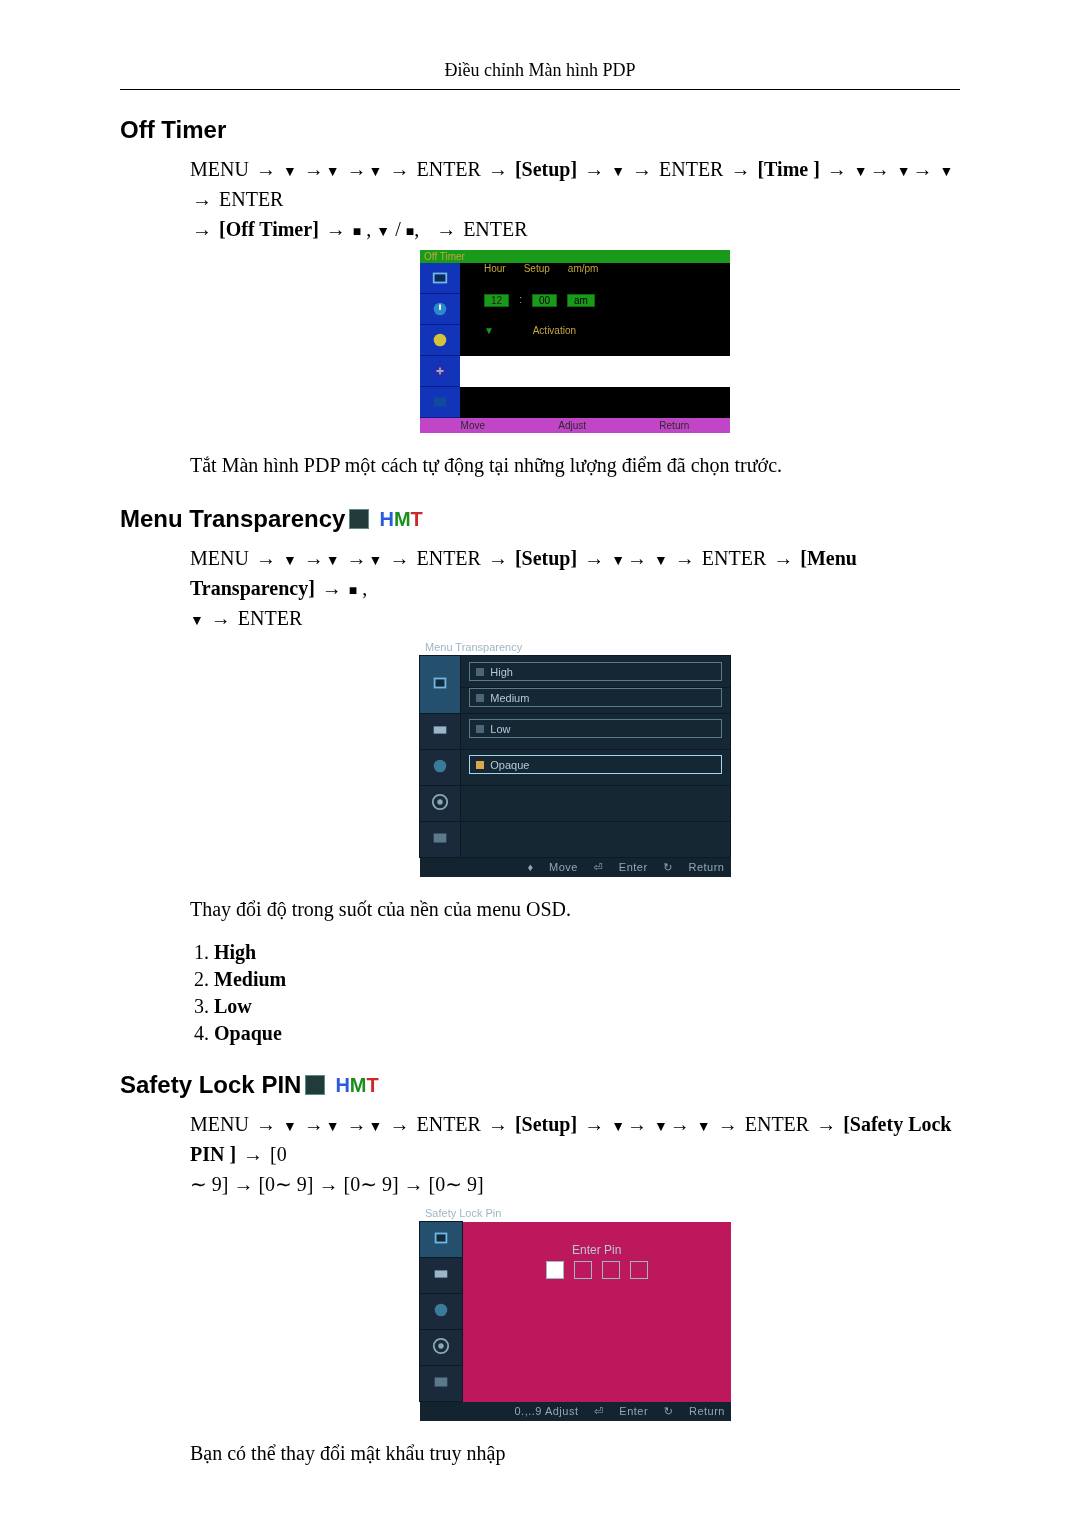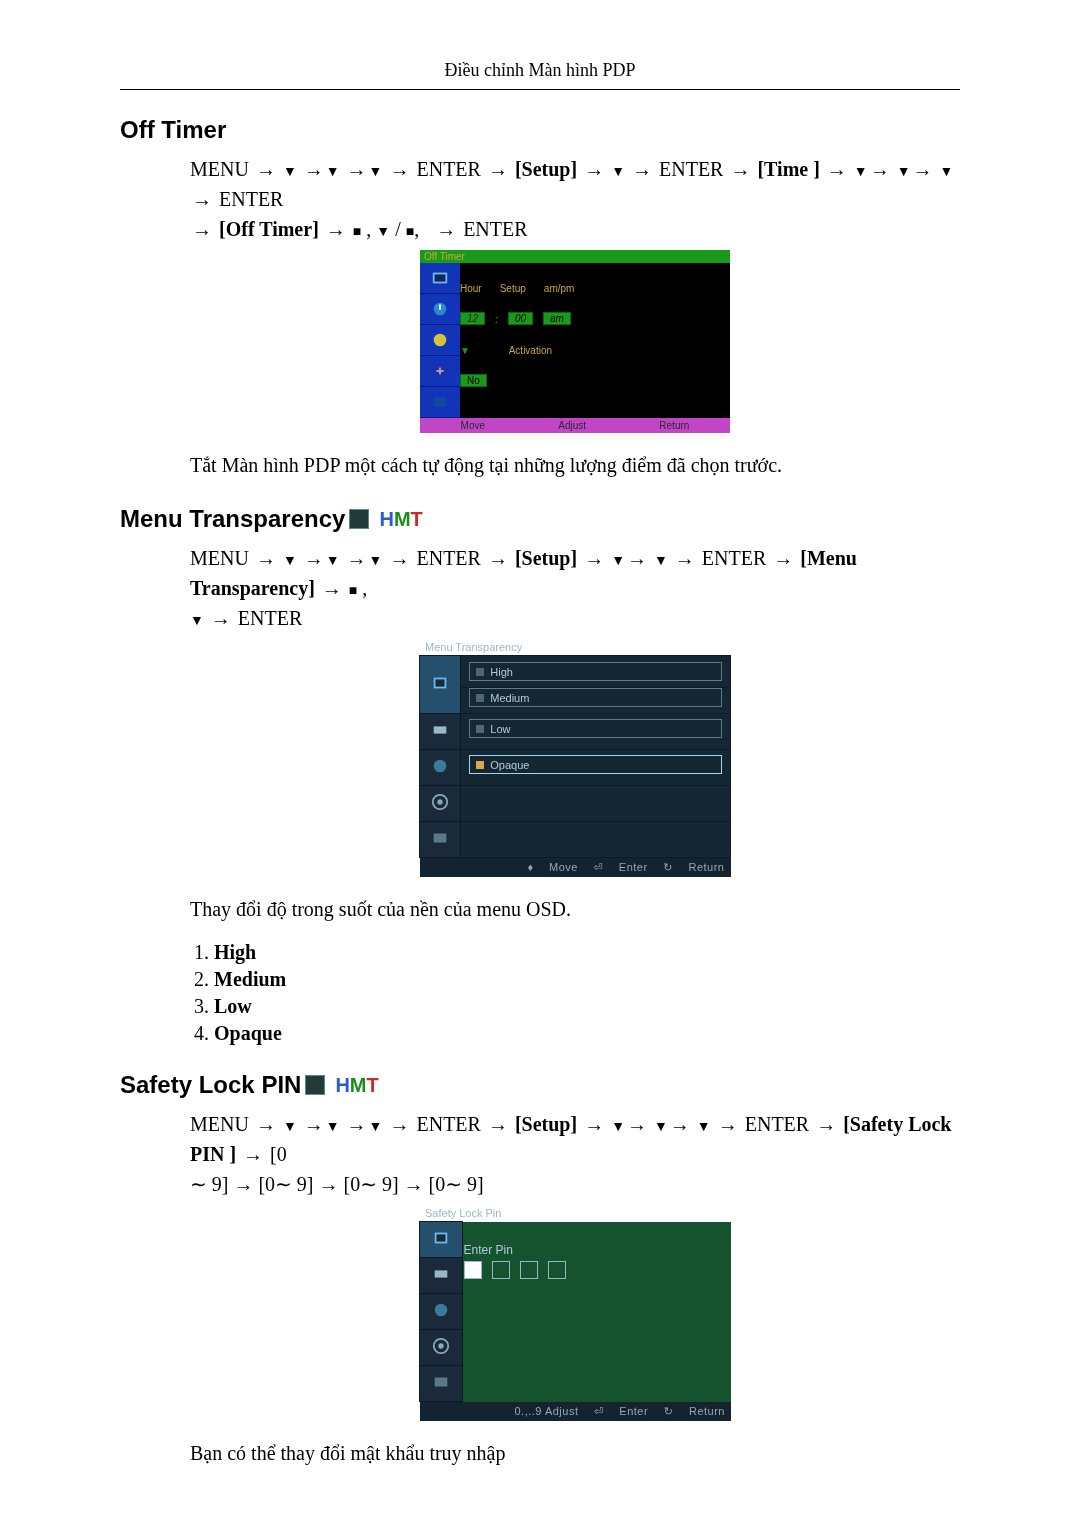--- a/index.html
+++ b/index.html
@@ -81,29 +81,29 @@
   }
   .opt-box.sel { border-color: #a5d4f2; }
   .bullet { width: 8px; height: 8px; background: #4a6678; display: inline-block; margin-right: 6px; }
   .bullet.sel { background: #d9a84a; }
 
   
   .osd-green-wrap { width: 310px; margin: 6px auto 18px auto; }
   .ogt-title { background: #1a9a1a; color: #c3a93b; font-family: Arial; font-size: 10px; padding: 1px 4px; }
   .ogt-row { display: flex; }
   .ogt-left { width: 40px; height: 30px; background: #1234b8; border-bottom: 1px solid #061a8a; display:flex; align-items:center; justify-content:center; }
-  .ogt-right { flex: 1; background: #000; color: #c3a93b; font-family: Arial; font-size: 10px; display:flex; align-items:flex-end; padding: 0 0; gap: 18px; }
+  .ogt-right { flex: 1; background: #000; color: #c3a93b; font-family: Arial; font-size: 10px; display:flex; align-items:flex-start; padding: 0 24px; gap: 18px; }
   .ogt-spinbox { background: #1a9a1a; border: 1px solid #0a6a0a; color: #000; padding: 0 6px; font-size: 10px; }
   .ogt-spinbox.y { color: #222; }
   .ogt-footer { background: #c146c7; color: #2a2a2a; font-family: Arial; font-size: 10px; display:flex; justify-content:space-around; padding: 2px 4px; }
 
   
   .pin-right {
-    width: 270px; background: #14532d; color: #b3c8d8;
-    font-family: Arial; font-size: 12px; text-align: left; vertical-align: middle;
+    width: 270px; background: #be185d; color: #b3c8d8;
+    font-family: Arial; font-size: 12px; text-align: center; vertical-align: middle;
   }
   .pin-boxes { display: inline-flex; gap: 10px; margin-top: 4px; }
   .pin-box {
     width: 16px; height: 16px; border: 1px solid #9ab6c8;
     display: inline-flex; align-items:center; justify-content:center; font-size: 14px;
   }
   .pin-box.sel { background: #fff; color: #fff; }
 
   ol.num-list { margin: 6px 0 26px 24px; padding: 0; }
   ol.num-list li { font-size: 20px; margin: 4px 0; }
@@ -149,21 +149,21 @@
           <span>am/pm</span>
         </div>
       </div>
       <div class="ogt-row">
         <div class="ogt-left">
             <svg class="osd-icon" viewBox="0 0 20 20">
               <circle cx="10" cy="10" r="7" fill="#2a8aca"></circle>
               <rect x="9" y="5" width="2" height="6" fill="#fff"></rect>
             </svg>
           </div>
-        <div class="ogt-right" style="gap:10px;font-style:italic;">
+        <div class="ogt-right" style="gap:10px;">
           <span class="ogt-spinbox y">12</span>
           :
           <span class="ogt-spinbox">00</span>
           <span class="ogt-spinbox">am</span>
         </div>
       </div>
       <div class="ogt-row">
         <div class="ogt-left">
             <svg class="osd-icon" viewBox="0 0 20 20">
               <circle cx="10" cy="10" r="7" fill="#d6c23c"></circle>
@@ -172,23 +172,20 @@
         <div class="ogt-right">
           <span style="color:#1a9a1a;">▼</span>&nbsp;<span>Activation</span>
         </div>
       </div>
       <div class="ogt-row">
         <div class="ogt-left">
             <svg class="osd-icon" viewBox="0 0 20 20">
               <circle cx="10" cy="10" r="7" fill="#2a2aaa"></circle>
               <path d="M6 10h8M10 6v8" stroke="#9ab" stroke-width="2"></path>
             </svg>
-          </div>
-        <div class="ogt-right">
-            <span class="ogt-spinbox">No</span>
           </div>
       </div>
       <div class="ogt-row">
         <div class="ogt-left">
             <svg class="osd-icon" viewBox="0 0 20 20">
               <rect x="3" y="5" width="14" height="10" fill="#104a9a"></rect>
             </svg>
           </div>
         <div class="ogt-right"></div>
       </div>

